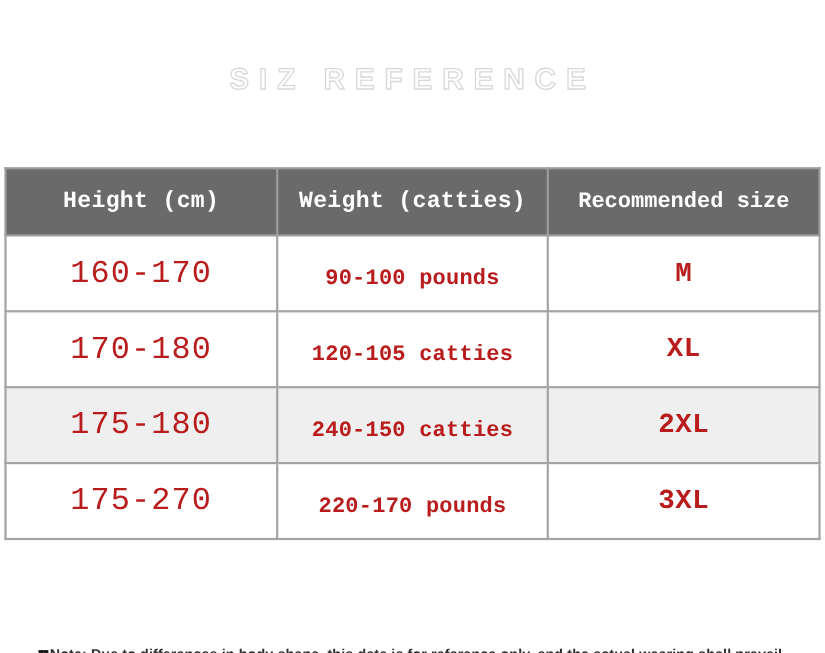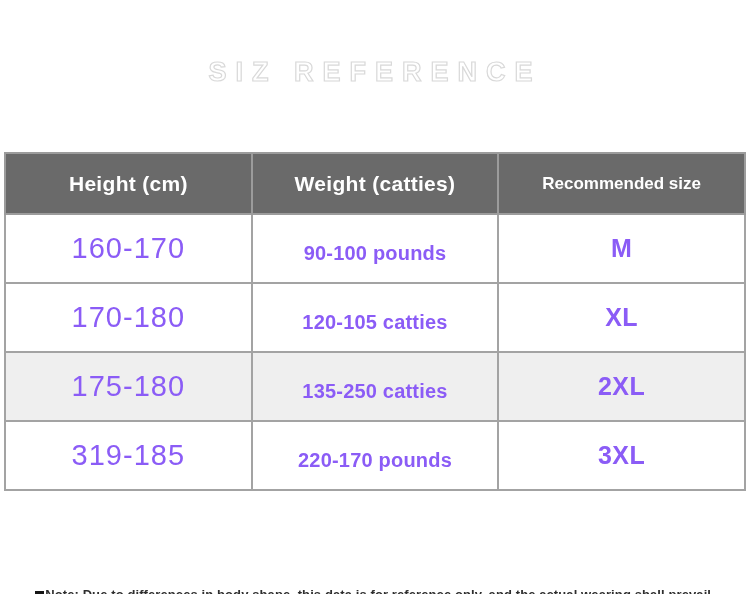--- a/index.html
+++ b/index.html
@@ -69,40 +69,41 @@
     left: 4px;
     top: 107px;
     width: 742px;
     border-collapse: collapse;
     table-layout: fixed;
   }
   .size-table th, .size-table td {
     border: 2px solid #a3a3a3;
     text-align: center;
     padding: 0;
+    font-family: Liberation Mono, monospace;
   }
   .size-table thead th {
     background: #6a6a6a;
     color: #ffffff;
     height: 59px;
     border-color: #9c9c9c;
     font-weight: 700;
   }
   .size-table thead th.h-height,
   .size-table thead th.h-weight {
     font-size: 21px;
     letter-spacing: 0.3px;
   }
   .size-table thead th.h-size {
-    font-size: 17px;
+    font-size: 20px;
   }
   .size-table tbody td {
     height: 57px;
     background: #ffffff;
-    color: #8b5cf6;
+    color: #b91c1c;
   }
   .size-table tbody tr.alt td {
     background: #efefef;
   }
   td.c-height {
     font-size: 29px;
     font-weight: 400;
     letter-spacing: 1px;
     color: #222222;
   }
@@ -166,25 +167,25 @@
         <td class="c-weight">90-100 pounds</td>
         <td class="c-size">M</td>
       </tr>
       <tr>
         <td class="c-height">170-180</td>
         <td class="c-weight">120-105 catties</td>
         <td class="c-size">XL</td>
       </tr>
       <tr class="alt">
         <td class="c-height">175-180</td>
-        <td class="c-weight">135-250 catties</td>
+        <td class="c-weight">240-150 catties</td>
         <td class="c-size">2XL</td>
       </tr>
       <tr>
-        <td class="c-height">319-185</td>
+        <td class="c-height">175-270</td>
         <td class="c-weight">220-170 pounds</td>
         <td class="c-size">3XL</td>
       </tr>
     </tbody>
   </table>
 
   <div class="note">
     <span class="tofu-small">?</span><span>Note: Due to differences in body shape, this data is for reference only, and the actual wearing shall prevail.</span>
   </div>
 

